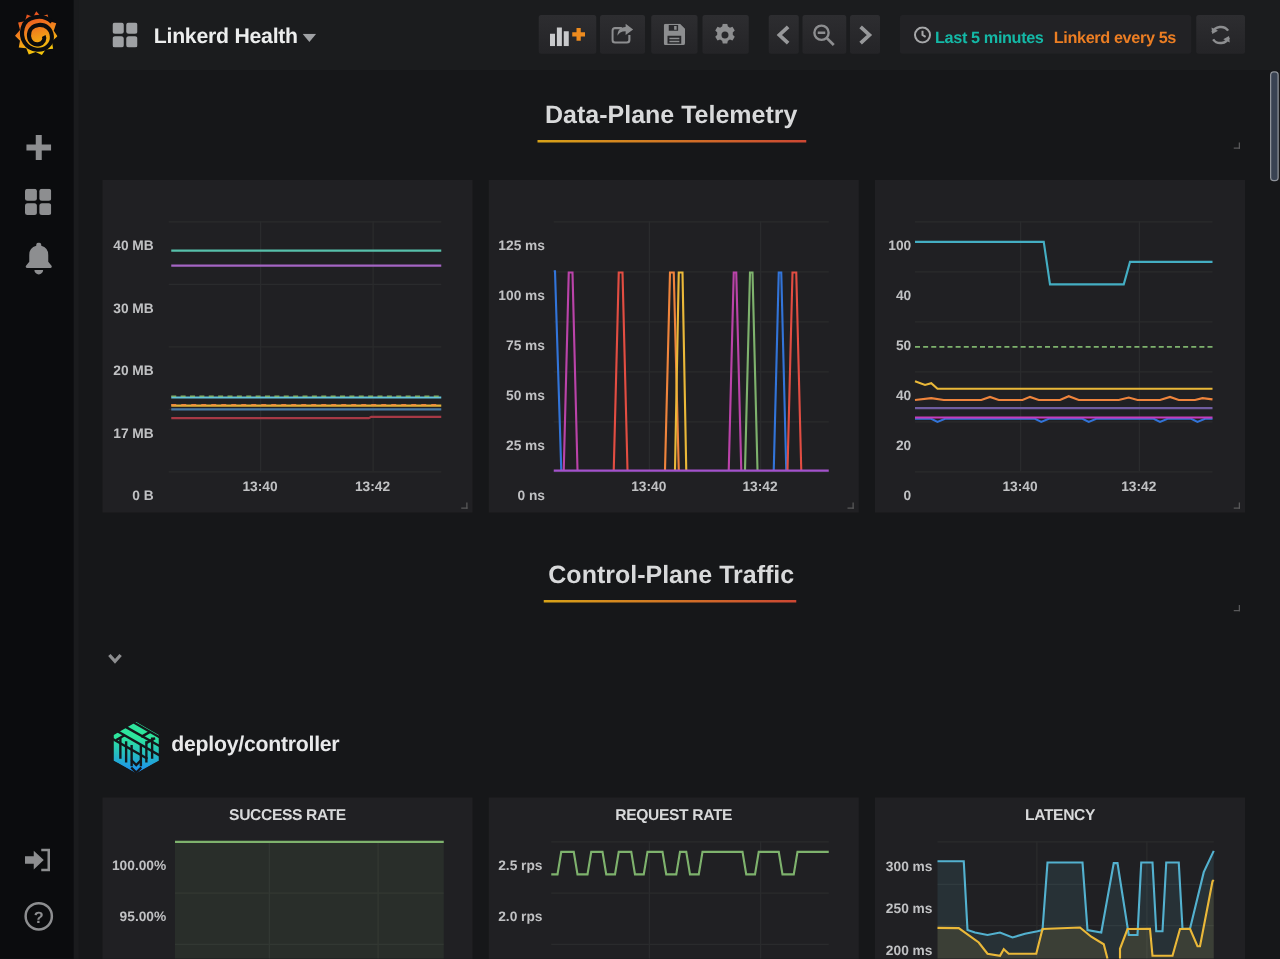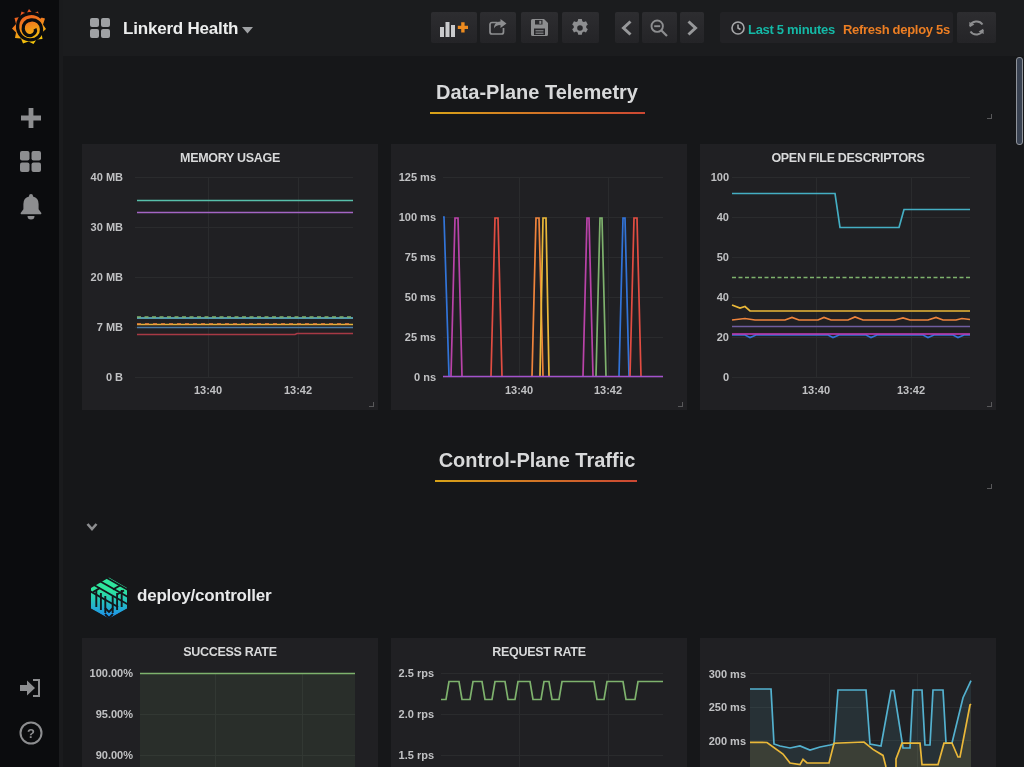--- a/index.html
+++ b/index.html
@@ -4,21 +4,21 @@
 <style>
   * { margin:0; padding:0; box-sizing:border-box; }
   html,body { width:1024px; height:767px; overflow:hidden; background:#161719; font-family:"Liberation Sans", sans-serif; }
   .abs { position:absolute; }
   #navbar { position:absolute; left:59px; top:0; width:965px; height:56px; background:#1b1c1e; }
   #side { position:absolute; left:0; top:0; width:59px; height:767px; background:#0b0c0e; }
   #sidestrip { position:absolute; left:59px; top:0; width:4px; height:767px; background:#1a1b1d; }
   .btn { position:absolute; top:12px; height:31px; border-radius:2px; background:linear-gradient(#2d2d30,#242427); }
   .panel { position:absolute; width:296px; background:#202023; }
   .ptitle { position:absolute; top:7px; left:0; width:100%; text-align:center; color:#d8d9da; font-size:12.5px; font-weight:bold; letter-spacing:-0.3px; }
-  .ylab { position:absolute; color:#c0c1c3; font-size:11px; text-align:right; font-weight:bold; }
+  .ylab { position:absolute; color:#c0c1c3; font-size:11px; text-align:right; font-weight:bold;margin-top:20px; }
   .xlab { position:absolute; color:#c0c1c3; font-size:11px; text-align:center; width:40px; font-weight:bold; }
   .h1t { position:absolute; width:1024px; text-align:center; color:#d8d9da; font-size:20px; font-weight:bold; }
   .hr1 { position:absolute; height:1.5px; background:linear-gradient(90deg,#d8a318,#cc4733); }
   .rsz { position:absolute; width:5px; height:5px; border-right:1px solid #58585a; border-bottom:1px solid #58585a; }
 </style>
 </head>
 <body>
 <div id="navbar"></div>
 <div id="side"></div>
 <div id="sidestrip"></div>
@@ -114,21 +114,21 @@
 <svg class="abs" style="left:687px;top:20px" width="11" height="16" viewBox="0 0 11 16">
     <path fill="none" stroke="#97989a" stroke-width="3" d="M1.5 1.5 L8.5 8 L1.5 14.5"></path>
   </svg>
 
 <div class="btn" style="left:720px;width:233px;background:#222225;"></div>
 <svg class="abs" style="left:731px;top:21px" width="14" height="14" viewBox="0 0 14 14">
   <circle cx="7" cy="7" r="6" fill="none" stroke="#a6a7a9" stroke-width="1.6"></circle>
   <path d="M7 3.5 V7 L9.5 8.5" fill="none" stroke="#a6a7a9" stroke-width="1.6"></path>
 </svg>
 <div class="abs" style="left:748px;top:21.5px;color:#14b8a6;font-size:13px;font-weight:bold;letter-spacing:-0.3px;">Last 5 minutes</div>
-<div class="abs" style="left:843px;top:21.5px;color:#ec7e23;font-size:13px;font-weight:bold;letter-spacing:-0.3px;">Refresh deploy 5s</div>
+<div class="abs" style="left:843px;top:21.5px;color:#ec7e23;font-size:13px;font-weight:bold;letter-spacing:-0.3px;">Linkerd every 5s</div>
 <div class="btn" style="left:957px;width:39px;"></div>
 <svg class="abs" style="left:968px;top:20px" width="17" height="16" viewBox="0 0 17 16">
   <path fill="none" stroke="#8d8e90" stroke-width="2" d="M14.5 4.5 A7 6.5 0 0 0 2 6"></path>
   <path fill="none" stroke="#8d8e90" stroke-width="2" d="M2.5 11.5 A7 6.5 0 0 0 15 10"></path>
   <path fill="#8d8e90" d="M1.2 2 l0.6 5.2 l4.6-2.6 z"></path>
   <path fill="#8d8e90" d="M15.8 14 l-0.6-5.2 l-4.6 2.6 z"></path>
 </svg>
 
 <div class="h1t" style="left:25px;top:81px;">Data-Plane Telemetry</div>
 <div class="hr1" style="left:430px;top:112px;width:215px;"></div>
@@ -170,25 +170,24 @@
       <line x1="29.1" y1="16" x2="29.1" y2="33"></line>
       <line x1="33.7" y1="13" x2="33.7" y2="30"></line>
       <path d="M17 31 L21 35 L25 31"></path>
       <path d="M17 37 L21 41 L25 37"></path>
     </g>
   </g>
 </svg>
 <div class="abs" style="left:137px;top:586px;color:#e8e9ea;font-size:17px;font-weight:bold;letter-spacing:-0.2px;">deploy/controller</div>
 
 <div class="panel" id="p1" style="left:82px;top:144px;height:266px;">
-  <div class="ptitle">MEMORY USAGE</div>
   <div class="ylab" style="right:255px;top:27px;">40 MB</div>
   <div class="ylab" style="right:255px;top:77px;">30 MB</div>
   <div class="ylab" style="right:255px;top:127px;">20 MB</div>
-  <div class="ylab" style="right:255px;top:177px;">7 MB</div>
+  <div class="ylab" style="right:255px;top:177px;">17 MB</div>
   <div class="ylab" style="right:255px;top:227px;">0 B</div>
   <div class="xlab" style="left:106px;top:240px;">13:40</div>
   <div class="xlab" style="left:196px;top:240px;">13:42</div>
   <svg class="abs" style="left:0;top:0" width="296" height="266" viewBox="0 0 296 266">
     <g stroke="#2a2b2d" stroke-width="1">
       <line x1="53" y1="33.5" x2="271" y2="33.5"></line>
       <line x1="53" y1="83.5" x2="271" y2="83.5"></line>
       <line x1="53" y1="133.5" x2="271" y2="133.5"></line>
       <line x1="53" y1="183.5" x2="271" y2="183.5"></line>
       <line x1="53" y1="233.5" x2="271" y2="233.5"></line>
@@ -237,21 +236,20 @@
       <path stroke="#ba43a9" d="M192 232 L196 74 L198 74 L202 232"></path>
       <path stroke="#7eb26d" d="M205 232 L209 74 L211 74 L215 232"></path>
       <path stroke="#3274d9" d="M228 232 L232 74 L234 74 L238 232"></path>
       <path stroke="#e24d42" d="M239 232 L243 74 L246 74 L250 232"></path>
       <path stroke="#a352cc" d="M52 232.5 H272"></path>
     </g>
   </svg>
   <div class="rsz" style="left:287px;top:258px;"></div>
 </div>
 <div class="panel" id="p3" style="left:700px;top:144px;height:266px;">
-  <div class="ptitle">OPEN FILE DESCRIPTORS</div>
   <div class="ylab" style="right:267px;top:27px;">100</div>
   <div class="ylab" style="right:267px;top:67px;">40</div>
   <div class="ylab" style="right:267px;top:107px;">50</div>
   <div class="ylab" style="right:267px;top:147px;">40</div>
   <div class="ylab" style="right:267px;top:187px;">20</div>
   <div class="ylab" style="right:267px;top:227px;">0</div>
   <div class="xlab" style="left:96px;top:240px;">13:40</div>
   <div class="xlab" style="left:191px;top:240px;">13:42</div>
   <svg class="abs" style="left:0;top:0" width="296" height="266" viewBox="0 0 296 266">
     <g stroke="#2a2b2d" stroke-width="1">
@@ -304,20 +302,21 @@
       <line x1="50" y1="35.5" x2="272" y2="35.5"></line>
       <line x1="50" y1="76.5" x2="272" y2="76.5"></line>
       <line x1="50" y1="117.5" x2="272" y2="117.5"></line>
       <line x1="128.5" y1="35" x2="128.5" y2="129"></line>
       <line x1="217.5" y1="35" x2="217.5" y2="129"></line>
     </g>
     <path fill="none" stroke="#7eb26d" stroke-width="1.7" d="M50 61.5 L55 61.5 L58 43.5 L68 43.5 L71 61.5 L79 61.5 L82 43.5 L91 43.5 L94 61.5 L101 61.5 L104 43.5 L114 43.5 L117 61.5 L124 61.5 L127 43.5 L139 43.5 L142 61.5 L150 61.5 L153 43.5 L158 43.5 L161 61.5 L168 61.5 L171 43.5 L203 43.5 L206 61.5 L213 61.5 L216 43.5 L232 43.5 L235 61.5 L244 61.5 L247 43.5 L272 43.5"></path>
   </svg>
 </div>
 <div class="panel" id="p6" style="left:700px;top:638px;height:129px;">
+  <div class="ptitle">LATENCY</div>
   <div class="ylab" style="right:250px;top:30px;">300 ms</div>
   <div class="ylab" style="right:250px;top:63px;">250 ms</div>
   <div class="ylab" style="right:250px;top:97px;">200 ms</div>
   <svg class="abs" style="left:0;top:0" width="296" height="129" viewBox="0 0 296 129">
     <g stroke="#2a2b2d" stroke-width="1">
       <line x1="50" y1="35.5" x2="271" y2="35.5"></line>
       <line x1="50" y1="69.5" x2="271" y2="69.5"></line>
       <line x1="50" y1="102.5" x2="271" y2="102.5"></line>
       <line x1="129.5" y1="35" x2="129.5" y2="129"></line>
       <line x1="217.5" y1="35" x2="217.5" y2="129"></line>

